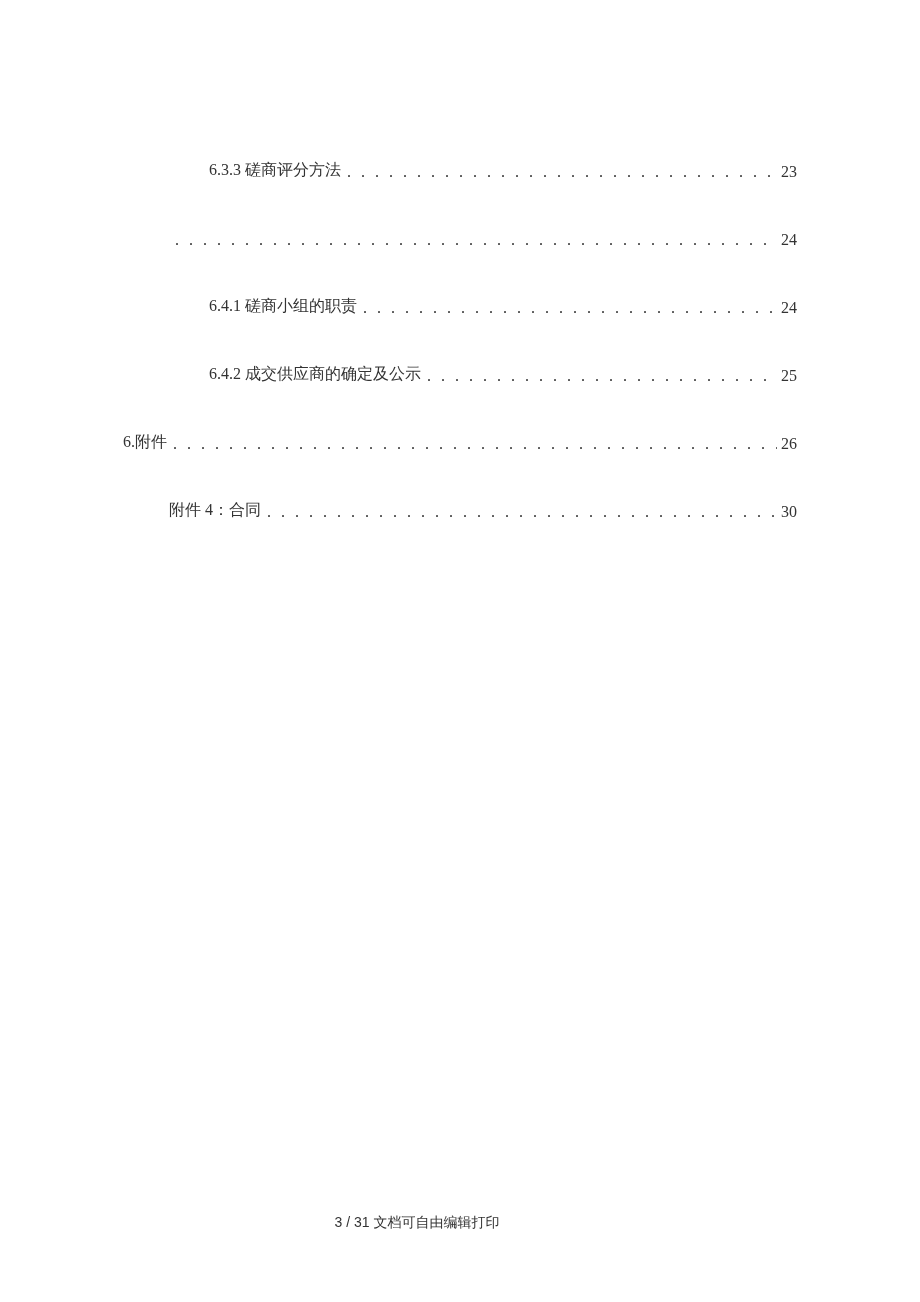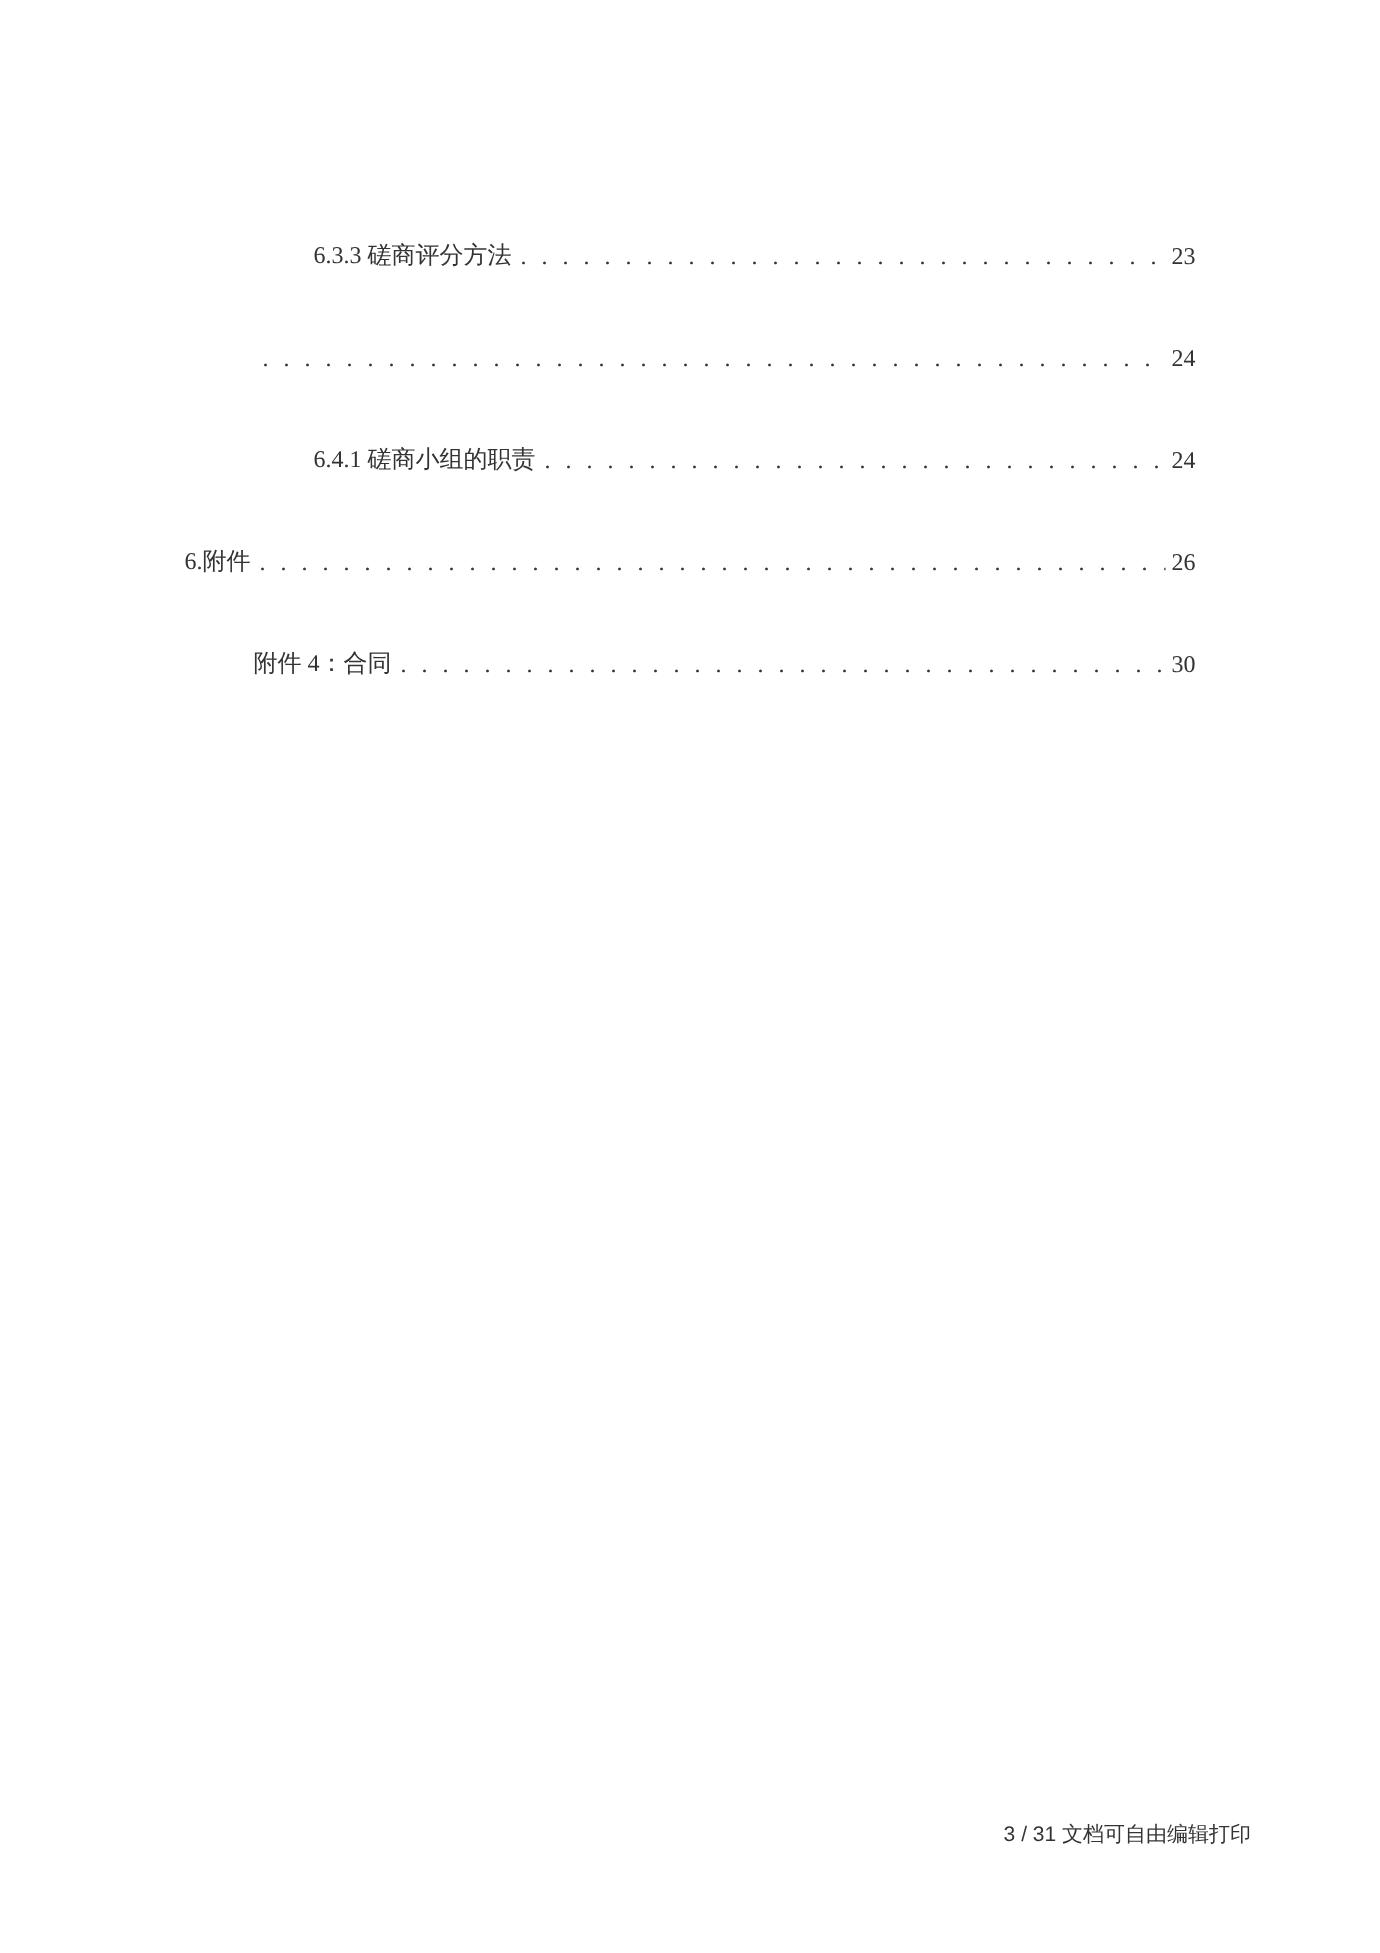--- a/index.html
+++ b/index.html
@@ -48,21 +48,21 @@
     padding-left: 4px;
   }
   .indent-0 { padding-left: 0; }
   .indent-1 { padding-left: 46px; }
   .indent-2 { padding-left: 86px; }
   .footer {
     position: absolute;
     bottom: 70px;
     left: 0;
     width: 834px;
-    text-align: right;
+    text-align: center;
     font-size: 14px;
     color: #333;
     font-family: "SimSun", "宋体", sans-serif;
   }
 </style>
 </head>
 <body>
 
 <div class="page">
   <div>
@@ -73,20 +73,25 @@
     </div>
     <div class="toc-line indent-1">
       <span class="toc-dots"></span>
       <span class="toc-page">24</span>
     </div>
     <div class="toc-line indent-2">
       <span class="toc-text">6.4.1 磋商小组的职责</span>
       <span class="toc-dots"></span>
       <span class="toc-page">24</span>
     </div>
+    <div class="toc-line indent-2">
+      <span class="toc-text">6.4.2 成交供应商的确定及公示</span>
+      <span class="toc-dots"></span>
+      <span class="toc-page">25</span>
+    </div>
     <div class="toc-line indent-0">
       <span class="toc-text">6.附件</span>
       <span class="toc-dots"></span>
       <span class="toc-page">26</span>
     </div>
     <div class="toc-line indent-1">
       <span class="toc-text">附件 4：合同</span>
       <span class="toc-dots"></span>
       <span class="toc-page">30</span>
     </div>

